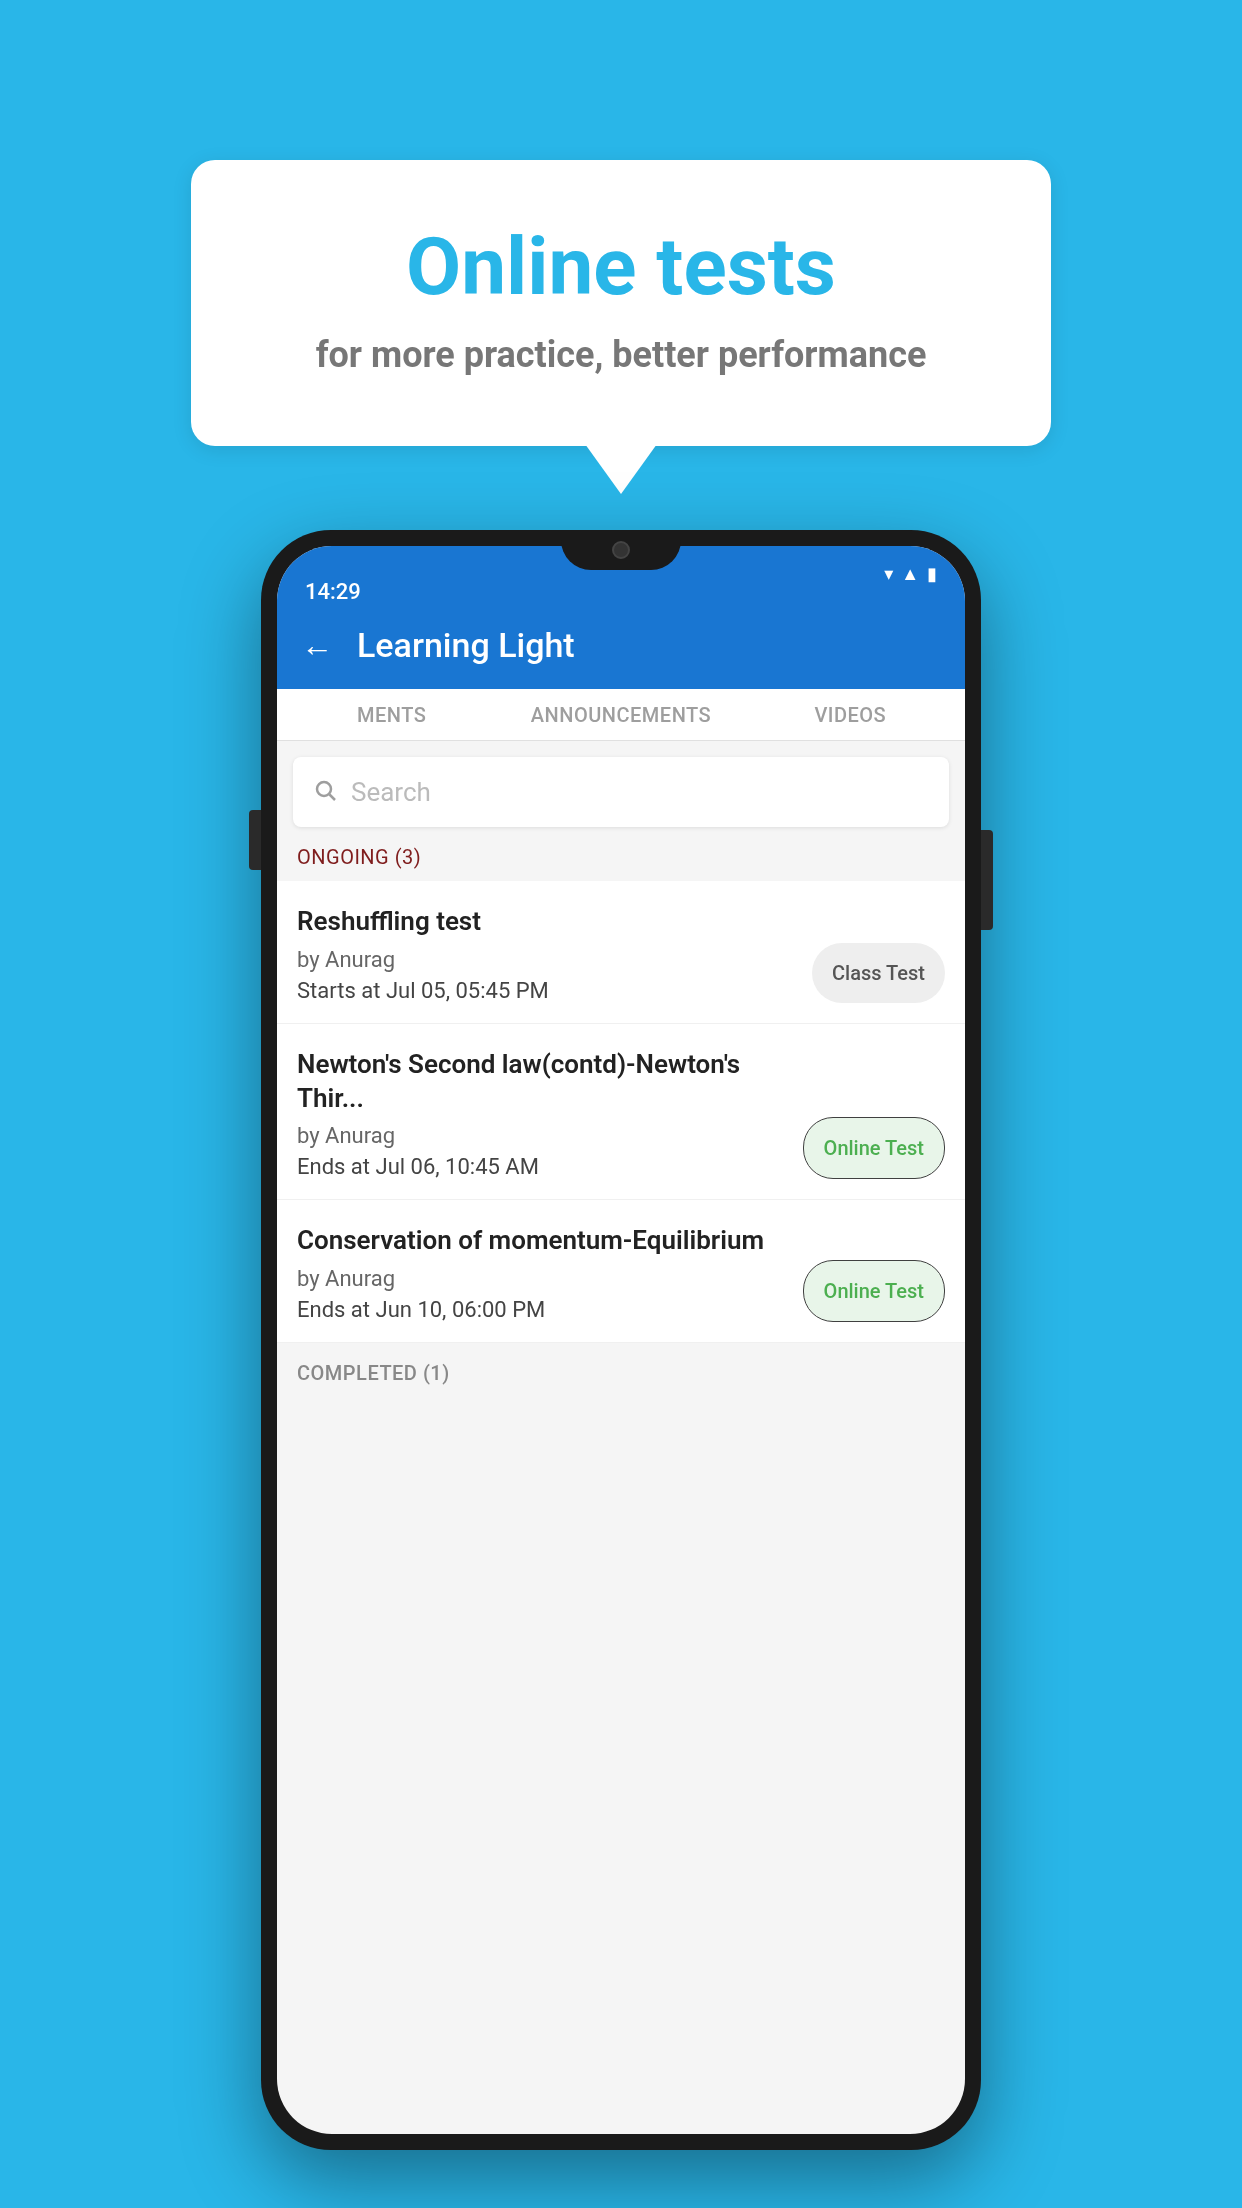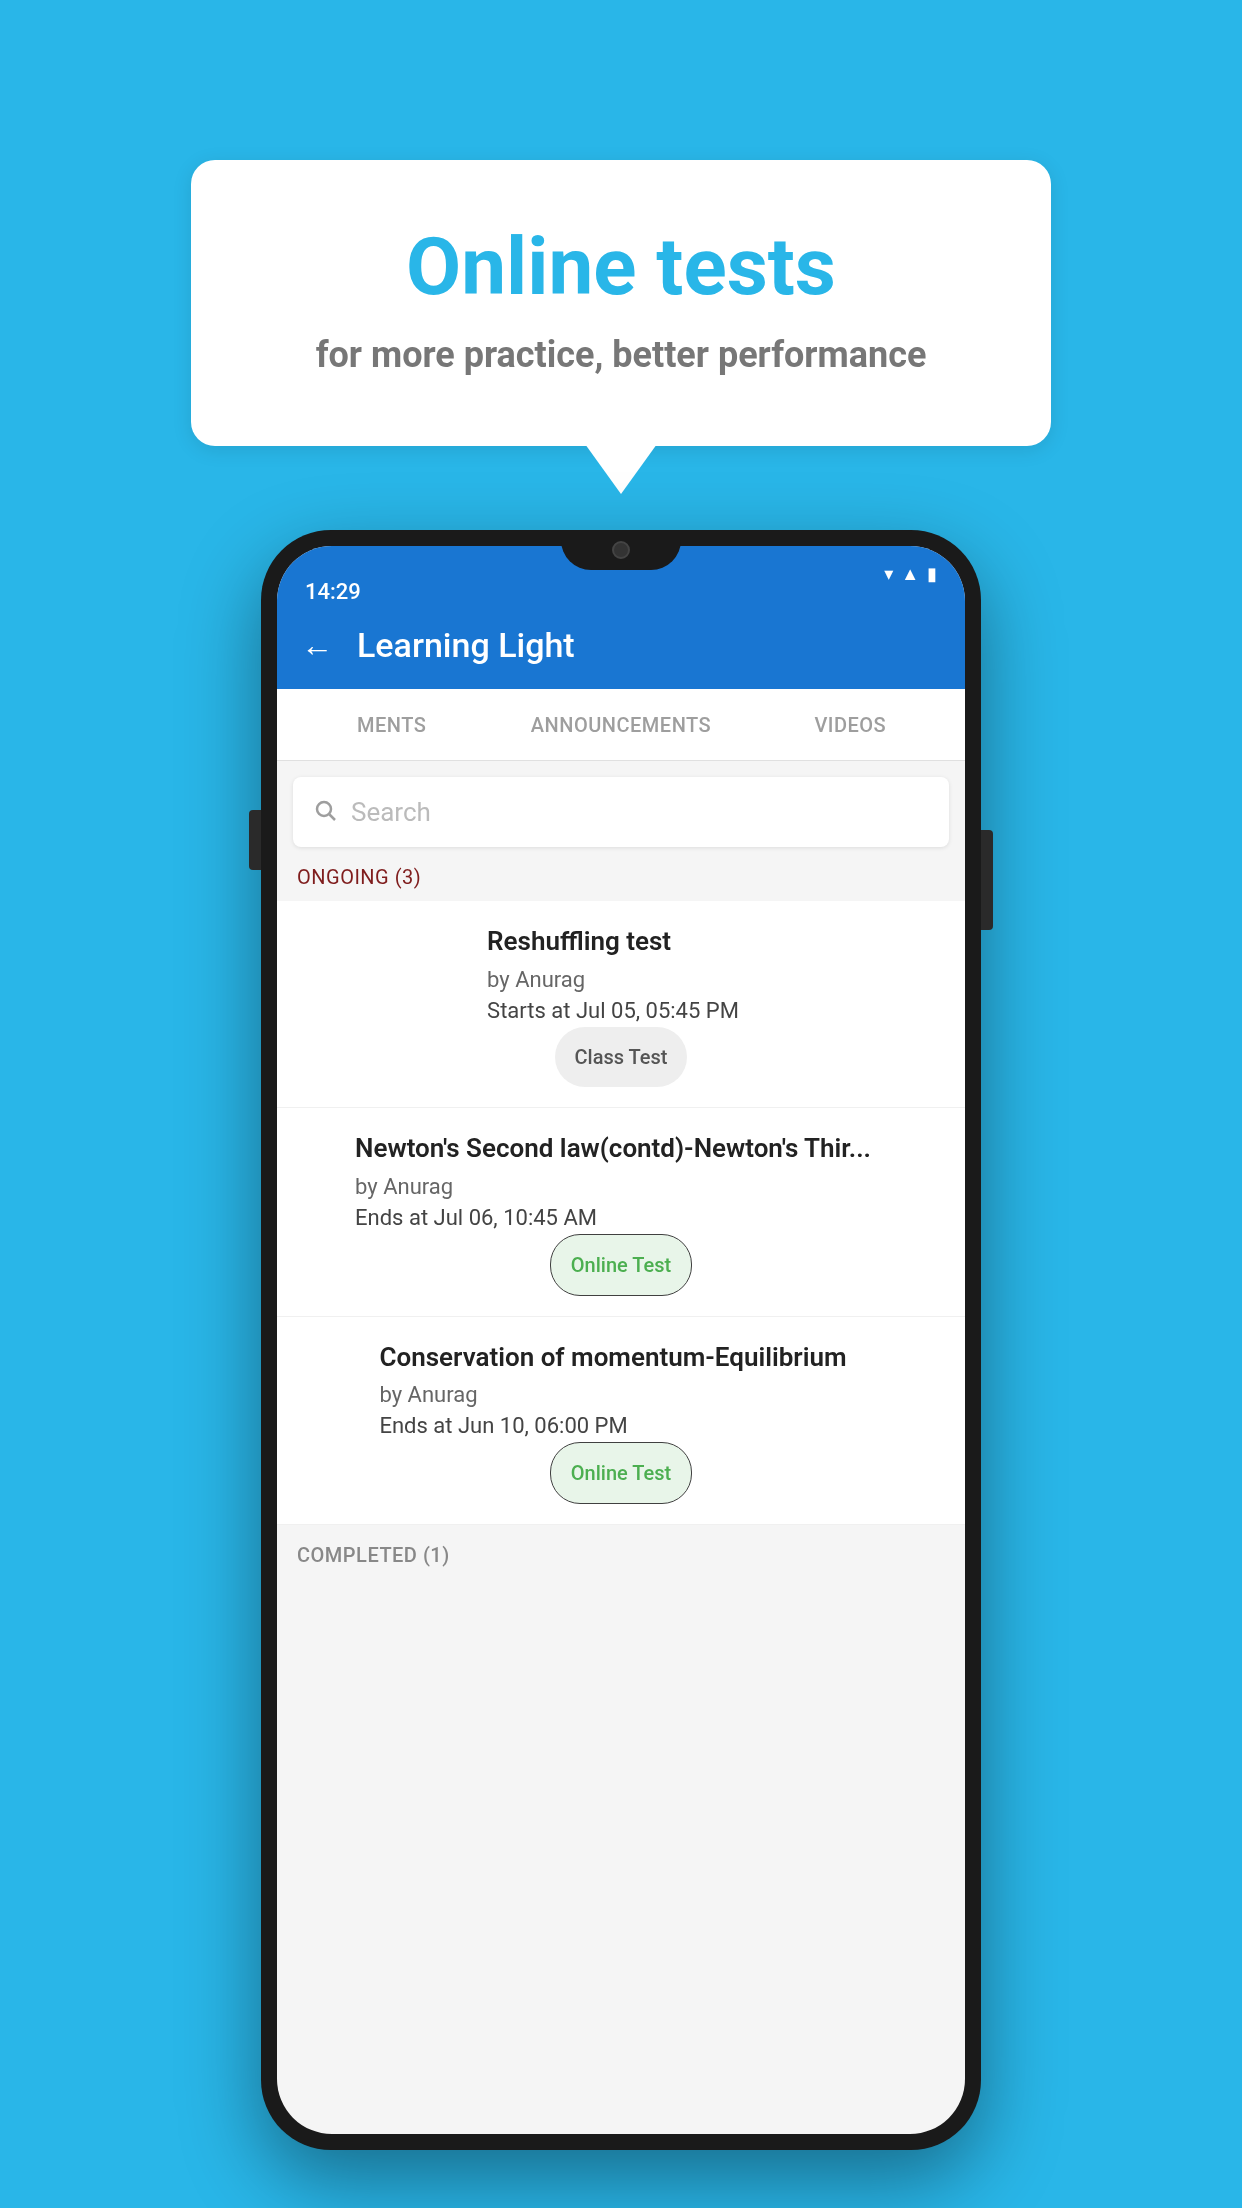--- a/index.html
+++ b/index.html
@@ -182,21 +182,21 @@
     .app-bar-title {
       color: white;
       font-size: 34px;
       font-weight: 500;
     }
 
     
     .tab-bar {
       background: white;
       display: flex;
-      height: 72px;
+      height: 52px;
       border-bottom: 1px solid #e0e0e0;
       overflow: hidden;
     }
 
     .tab-item {
       flex: 1;
       display: flex;
       align-items: center;
       justify-content: center;
       font-size: 20px;
@@ -265,22 +265,21 @@
       background: white;
       margin: 0;
     }
 
     .test-item {
       background: white;
       padding: 24px 20px 20px;
       border-bottom: 1px solid #f0f0f0;
       display: flex;
       justify-content: space-between;
-      align-items: center;
-      flex-direction: column;
+      align-items: flex-end;
     }
 
     .test-item-left {
       flex: 1;
       padding-right: 16px;
     }
 
     .test-item-title {
       font-size: 26px;
       font-weight: 600;

